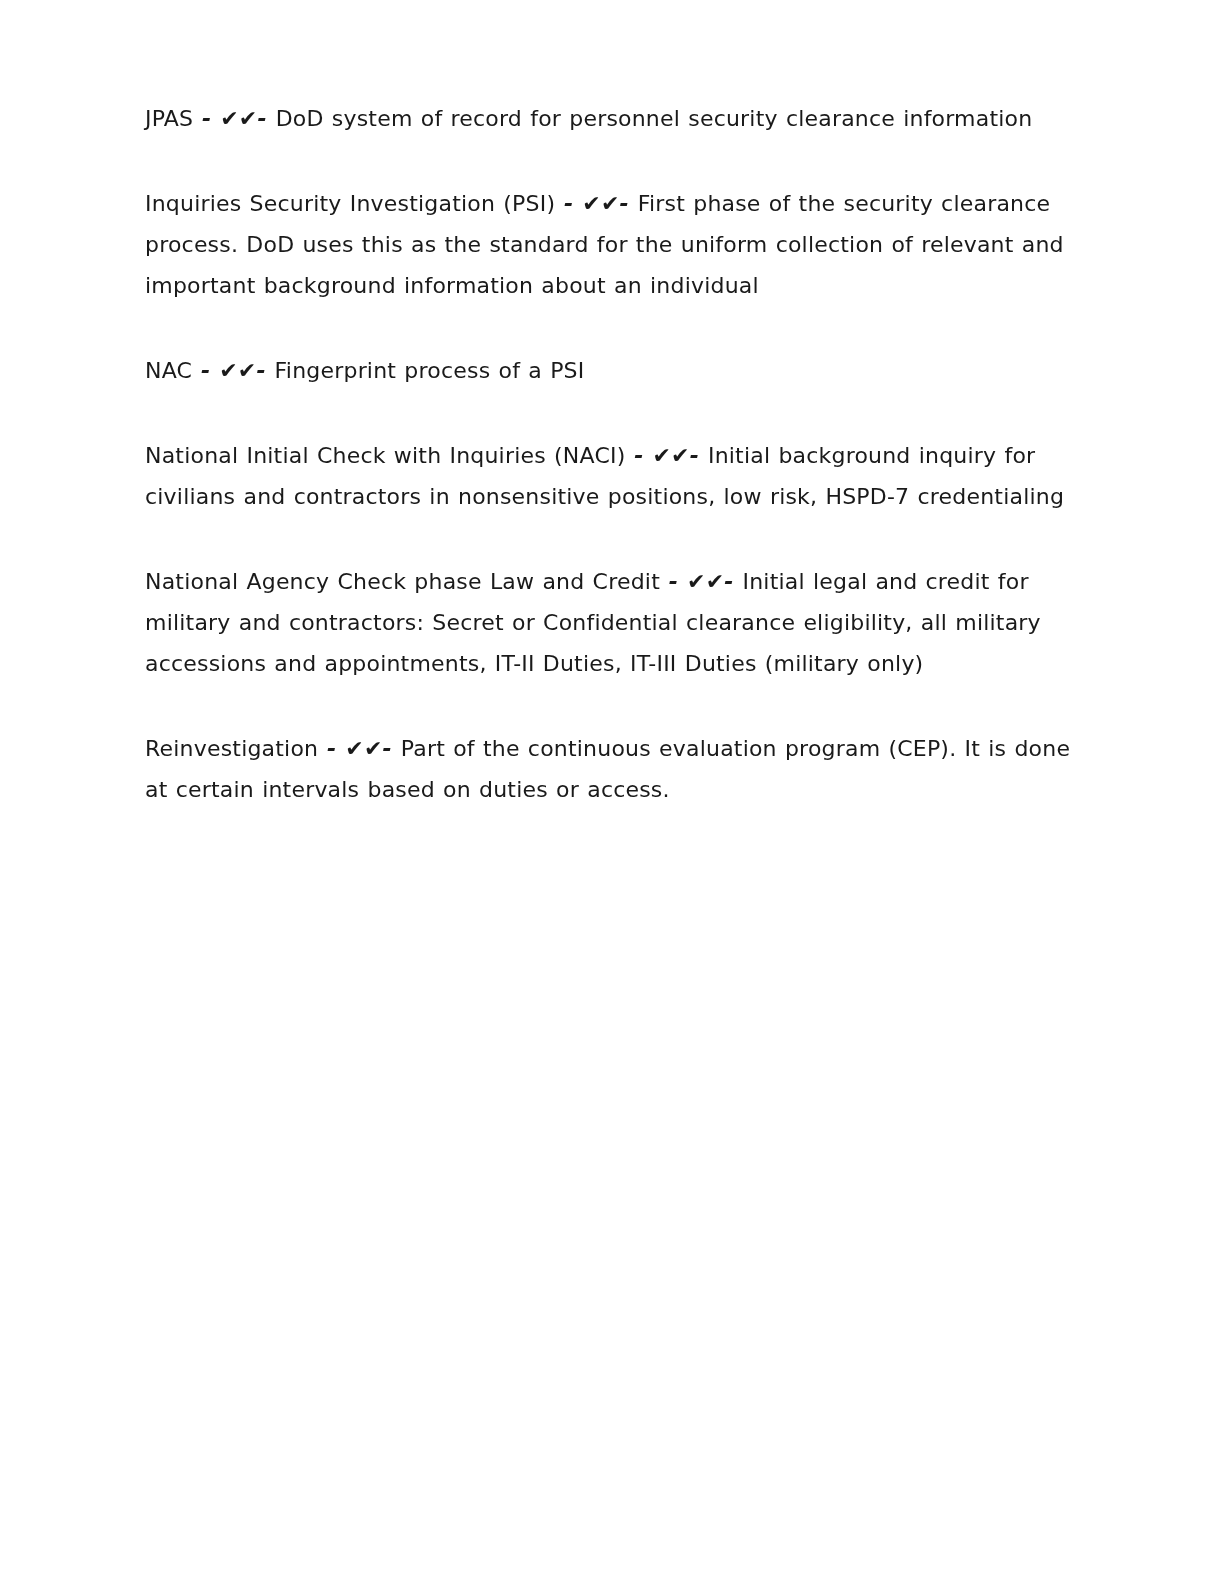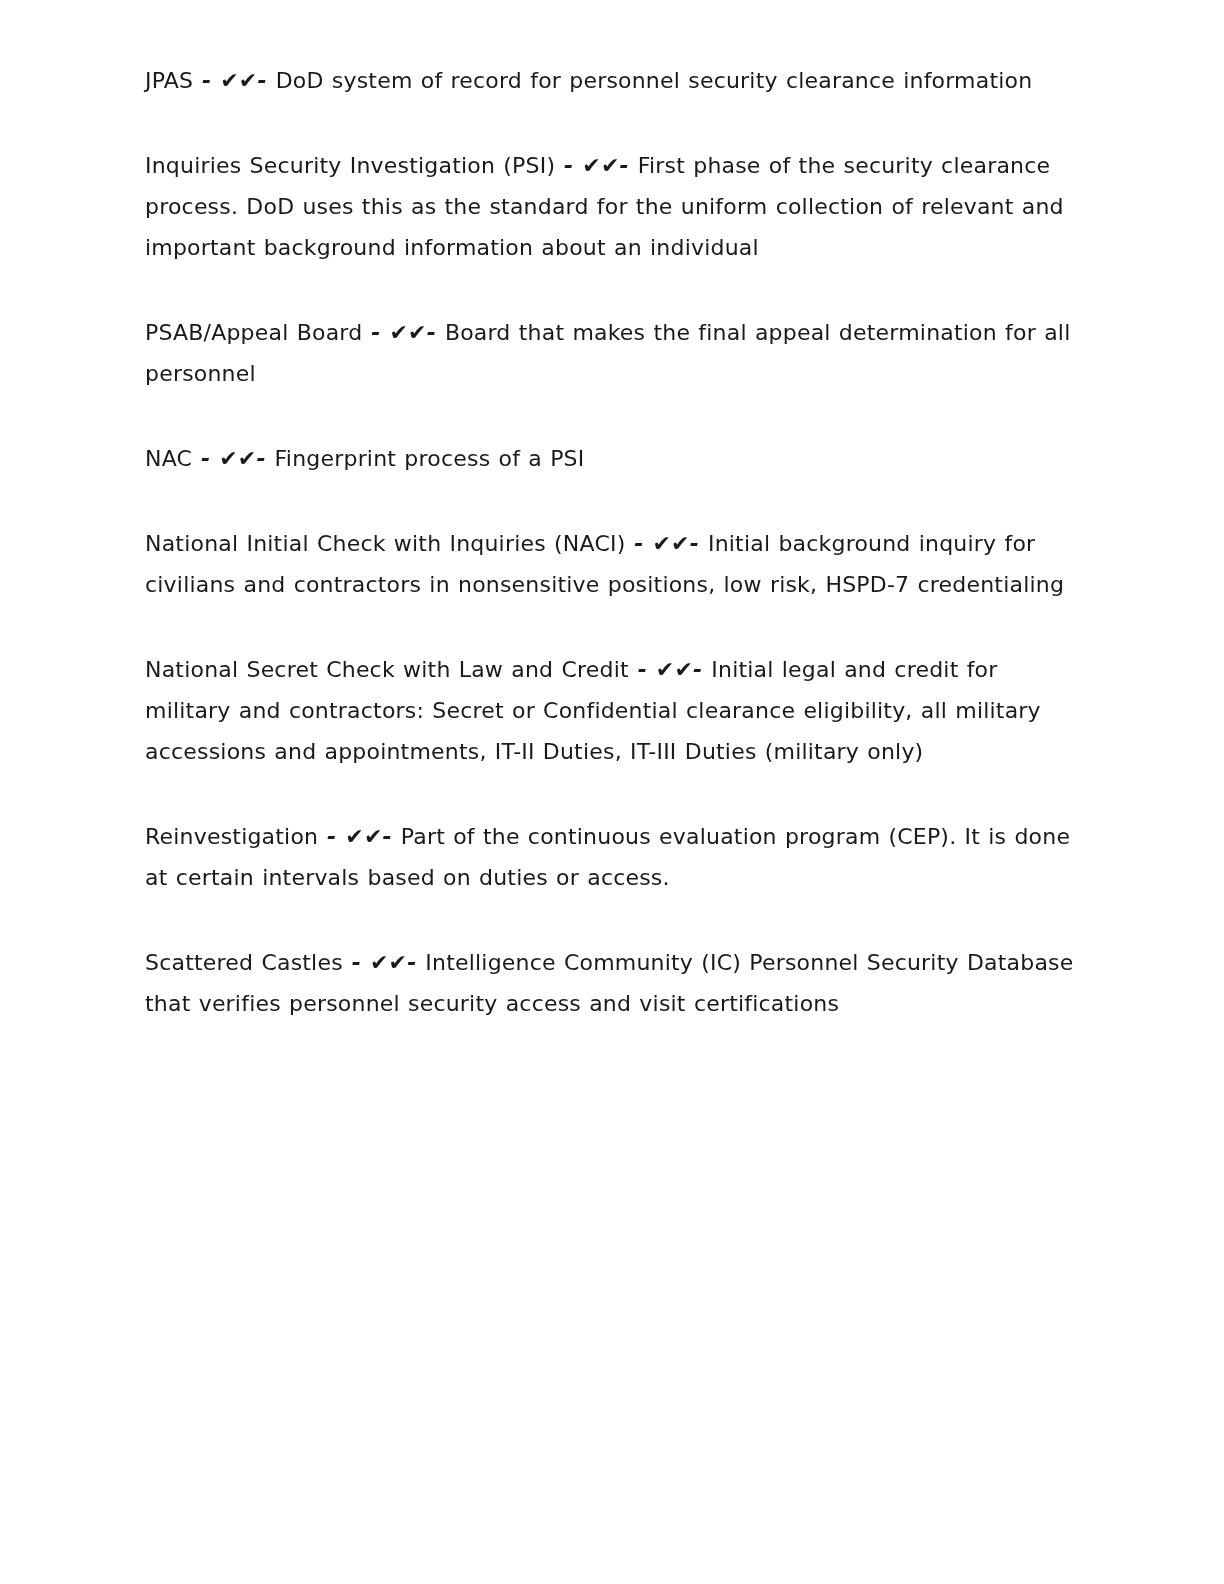--- a/index.html
+++ b/index.html
@@ -4,24 +4,24 @@
 <style>
   html, body {
     margin: 0;
     padding: 0;
     background: #ffffff;
   }
   .page {
     position: relative;
     width: 1224px;
     height: 1124px;
-    margin: 0 auto;
+    margin: 8px auto;
     background: #ffffff;
     box-sizing: border-box;
-    padding: 60px 142px 0 145px;
+    padding: 90px 142px 0 145px;
     font-family: "DejaVu Sans", "Liberation Sans", sans-serif;
     color: #1a1a1a;
     overflow: hidden;
   }
   .entry {
     margin: 0 0 44px 0;
     font-size: 22px;
     line-height: 41px;
     letter-spacing: 0.2px;
     word-spacing: 1px;
@@ -40,26 +40,24 @@
 </style>
 </head>
 <body>
 
 <div class="page">
 
   <p class="entry"><span class="term">JPAS</span><span class="separator"> - ✔✔- </span><span class="definition">DoD system of record for personnel security clearance information</span></p>
 
   <p class="entry"><span class="term">Inquiries Security Investigation (PSI)</span><span class="separator"> - ✔✔- </span><span class="definition">First phase of the security clearance process. DoD uses this as the standard for the uniform collection of relevant and important background information about an individual</span></p>
 
-  <p class="entry"><span class="term">PSAB/Appeal Board</span><span class="separator"> - ✔✔- </span><span class="definition">Board that makes the final appeal determination for all personnel</span></p>
 
   <p class="entry"><span class="term">NAC</span><span class="separator"> - ✔✔- </span><span class="definition">Fingerprint process of a PSI</span></p>
 
   <p class="entry"><span class="term">National Initial Check with Inquiries (NACI)</span><span class="separator"> - ✔✔- </span><span class="definition">Initial background inquiry for civilians and contractors in nonsensitive positions, low risk, HSPD-7 credentialing</span></p>
 
-  <p class="entry"><span class="term">National Secret Check with Law and Credit</span><span class="separator"> - ✔✔- </span><span class="definition">Initial legal and credit for military and contractors: Secret or Confidential clearance eligibility, all military accessions and appointments, IT-II Duties, IT-III Duties (military only)</span></p>
+  <p class="entry"><span class="term">National Agency Check phase Law and Credit</span><span class="separator"> - ✔✔- </span><span class="definition">Initial legal and credit for military and contractors: Secret or Confidential clearance eligibility, all military accessions and appointments, IT-II Duties, IT-III Duties (military only)</span></p>
 
   <p class="entry"><span class="term">Reinvestigation</span><span class="separator"> - ✔✔- </span><span class="definition">Part of the continuous evaluation program (CEP). It is done at certain intervals based on duties or access.</span></p>
 
-  <p class="entry"><span class="term">Scattered Castles</span><span class="separator"> - ✔✔- </span><span class="definition">Intelligence Community (IC) Personnel Security Database that verifies personnel security access and visit certifications</span></p>
 
 
 </div>
 
 </body></html>

